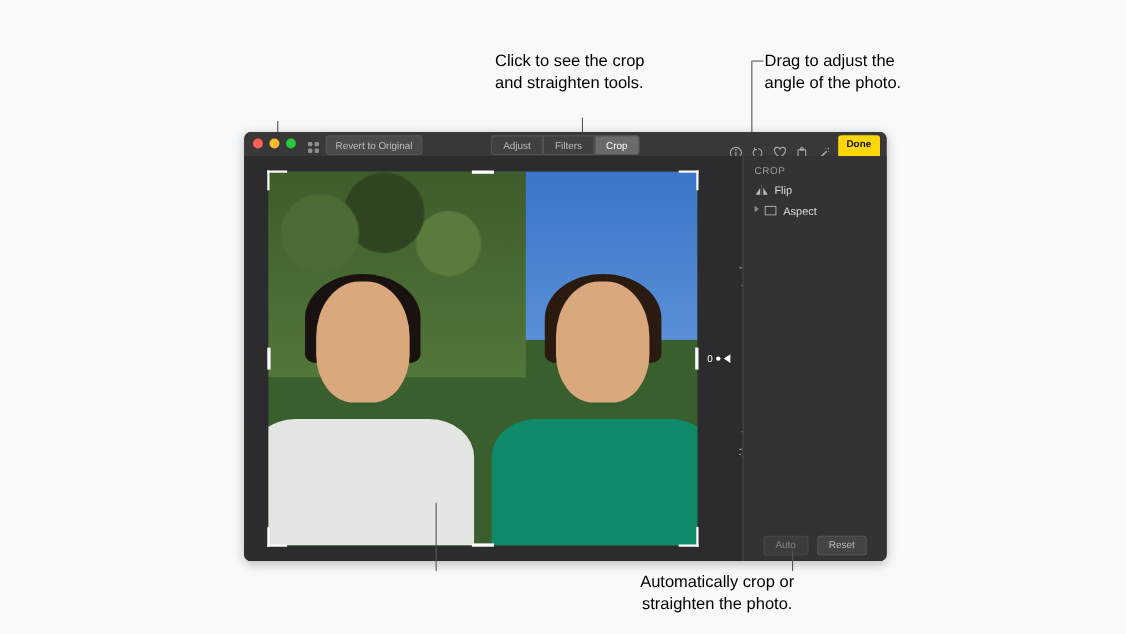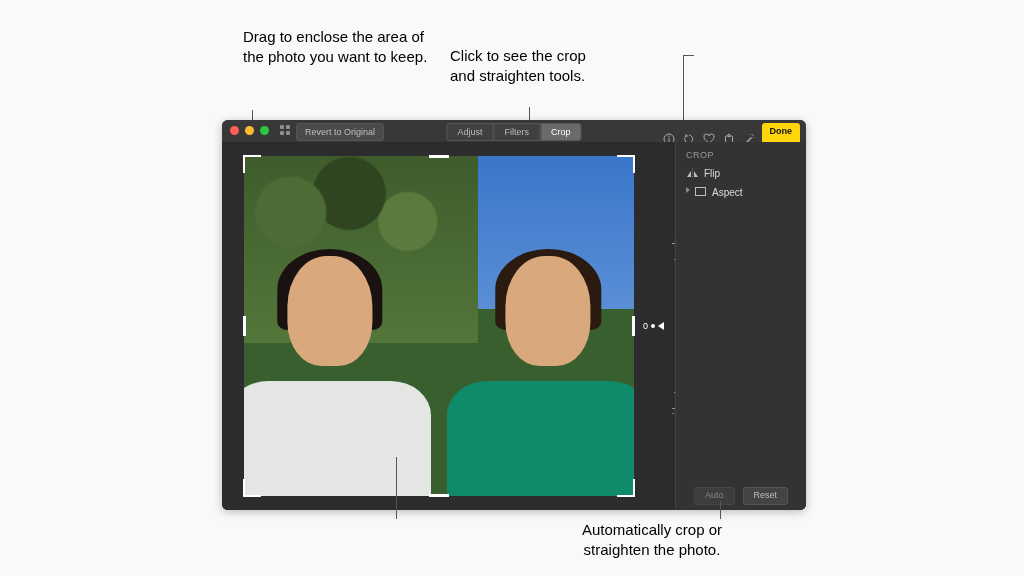--- a/index.html
+++ b/index.html
@@ -52,21 +52,21 @@
 .dot { width: 9px; height: 9px; border-radius: 50%; }
 .dot.red { background: #ff5f57; }
 .dot.yellow { background: #febc2e; }
 .dot.green { background: #28c840; }
 
 .toolbar-left {
   position: absolute;
   left: 56px; top: 3px;
   display: flex;
   gap: 4px;
-  align-items: flex-start;
+  align-items: flex-end;
 }
 .thumb-dots {
   width: 10px; height: 10px;
   display: grid; grid-template-columns: 1fr 1fr; grid-template-rows:1fr 1fr; gap:1px;
 }
 .thumb-dots span { background:#8e8e8e; width:4px; height:4px; border-radius:1px; }
 
 .tb-btn {
   background: #4a4a4a;
   color: #bfbfbf;
@@ -312,24 +312,24 @@
 }
 .sf-btn.auto { opacity: 0.6; }
 
 svg { display:block; }
 </style>
 </head>
 <body>
 
 <div class="stage">
 
-  <div class="callout" style="left:243px; top:27px; width:190px;">Drag to enclose the area of the photo you want to keep.</div>
 
   <div class="callout" style="left:450px; top:46px; width:160px; text-align:left;">Click to see the crop and straighten tools.</div>
 
+  <div class="callout" style="left:695px; top:46px; width:140px;">Drag to adjust the angle of the photo.</div>
 
   <div class="callout-line" style="left:252px; top:110px; width:1px; height:30px;"></div>
   <div class="callout-line" style="left:529px; top:107px; width:1px; height:18px;"></div>
   <div class="callout-line" style="left:684px; top:55px; width:10px; height:1px;"></div>
   <div class="callout-line" style="left:683px; top:55px; width:1px; height:250px;"></div>
   <div class="callout-line" style="left:673px; top:304px; width:10px; height:1px;"></div>
 
   <div class="app-window">
 
     <div class="titlebar">

